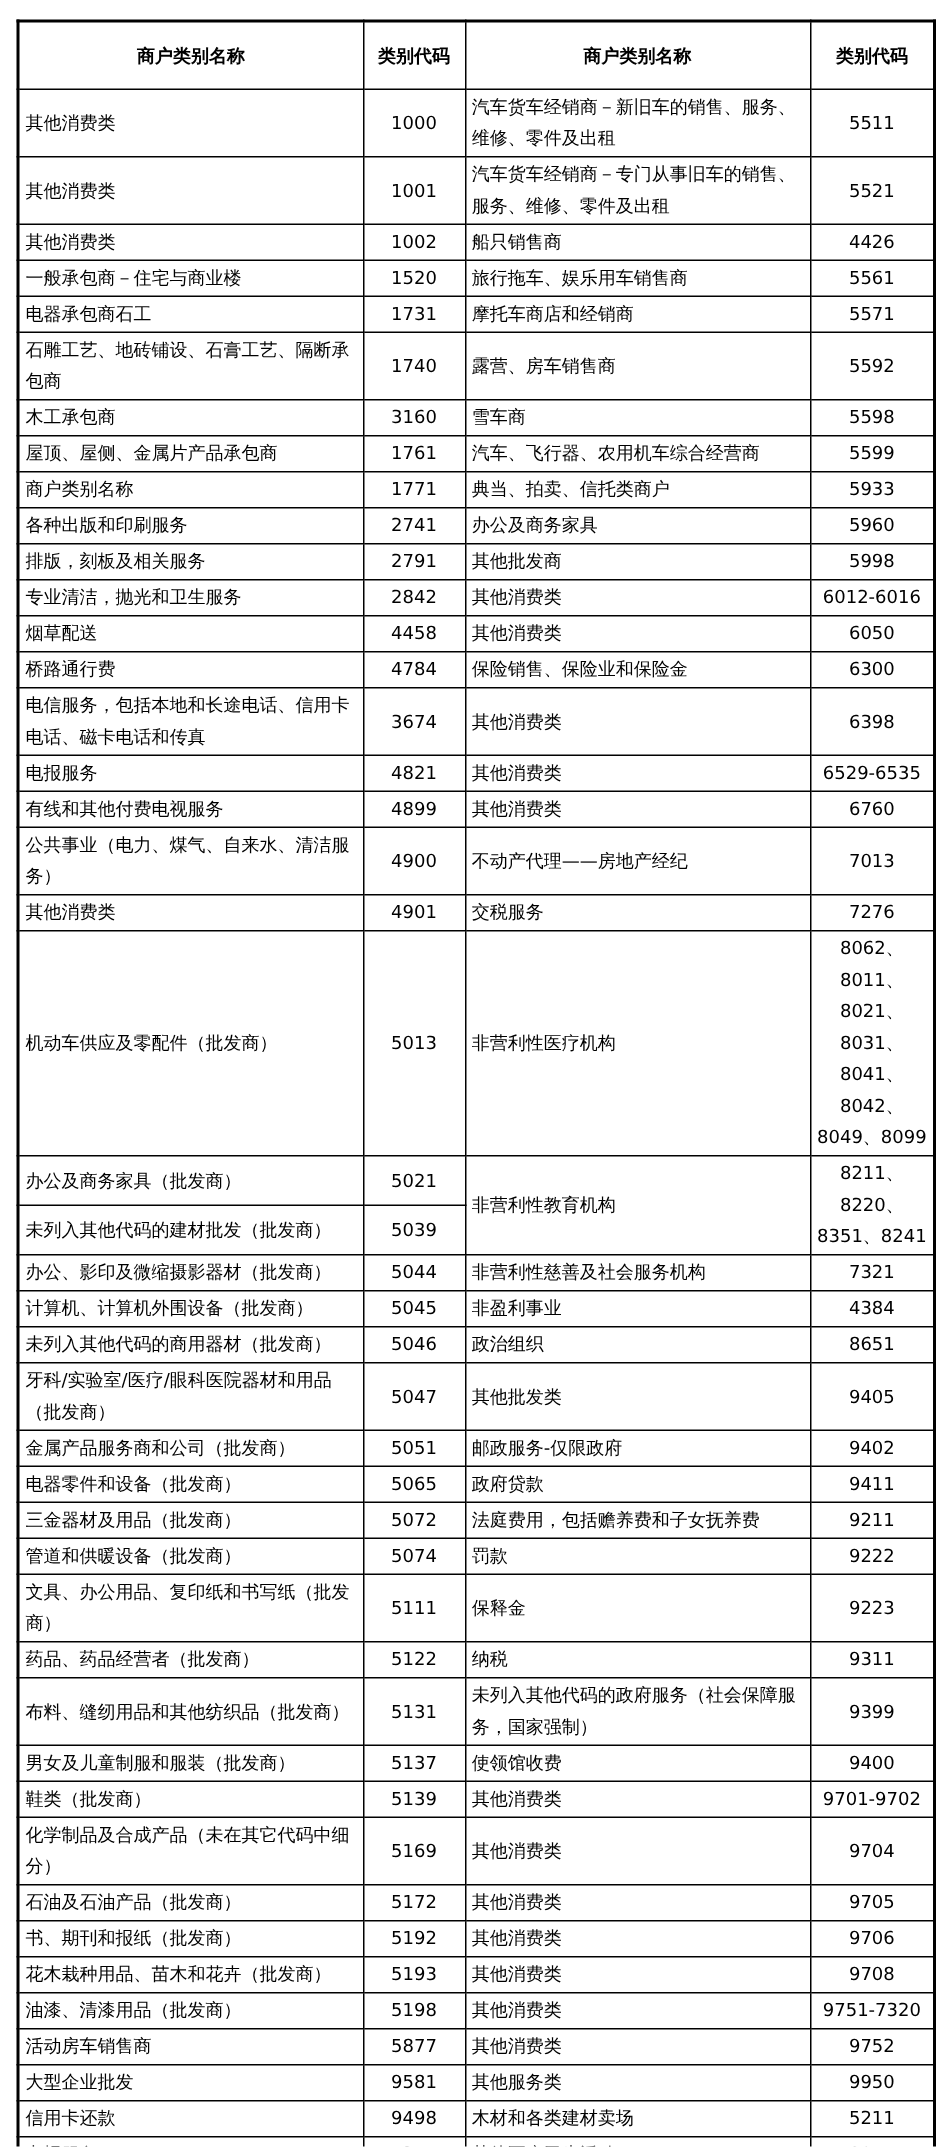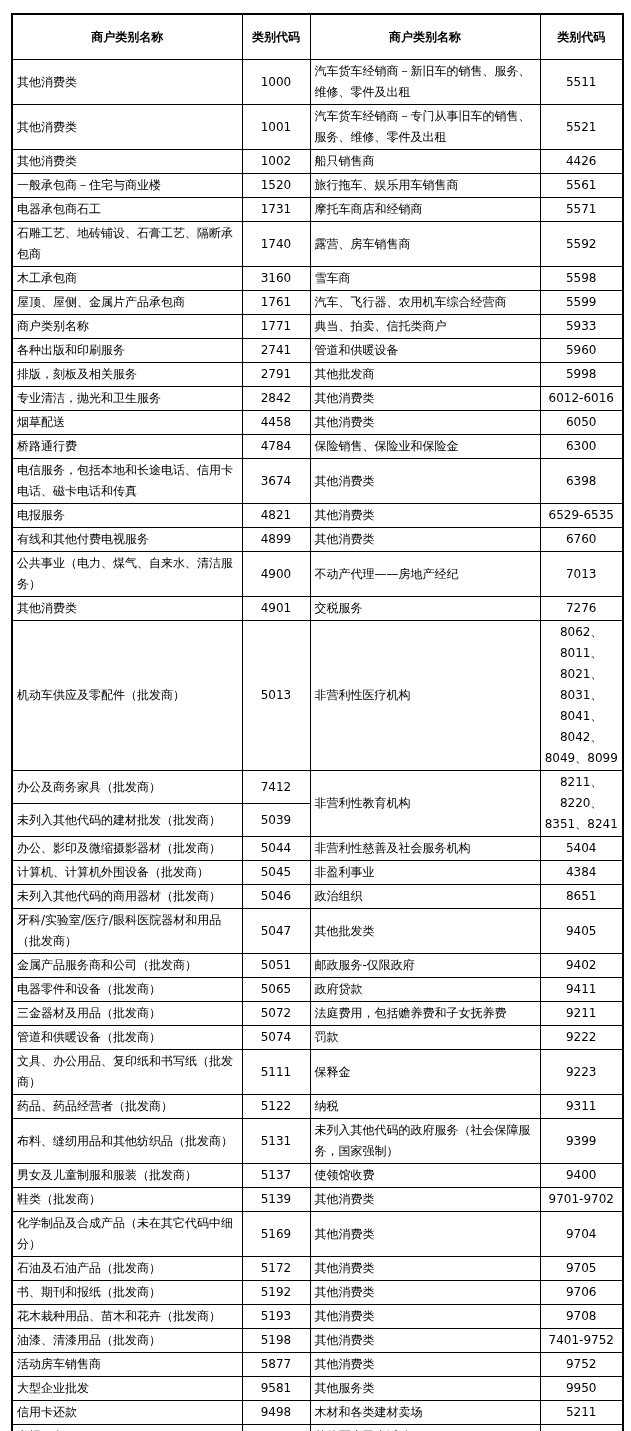--- a/index.html
+++ b/index.html
@@ -119,21 +119,21 @@
         </tr>
         <tr>
           <td class="name">商户类别名称</td>
           <td class="code">1771</td>
           <td class="name">典当、拍卖、信托类商户</td>
           <td class="code">5933</td>
         </tr>
         <tr>
           <td class="name">各种出版和印刷服务</td>
           <td class="code">2741</td>
-          <td class="name">管道和供暖设备</td>
+          <td class="name">办公及商务家具</td>
           <td class="code">5960</td>
         </tr>
         <tr>
           <td class="name">排版，刻板及相关服务</td>
           <td class="code">2791</td>
           <td class="name">其他批发商</td>
           <td class="code">5998</td>
         </tr>
         <tr>
           <td class="name">专业清洁，抛光和卫生服务</td>
@@ -187,34 +187,34 @@
           <td class="name">机动车供应及零配件（批发商）</td>
           <td class="code">5013</td>
           <td class="name">非营利性医疗机构</td>
           <td class="code">8062、8011、
 8021、8031、
 8041、8042、
 8049、8099</td>
         </tr>
         <tr>
           <td class="name">办公及商务家具（批发商）</td>
-          <td class="code">7412</td>
+          <td class="code">5021</td>
           <td rowspan="2" class="name">非营利性教育机构</td>
           <td rowspan="2" class="code">8211、8220、
 8351、8241</td>
         </tr>
         <tr>
           <td class="name">未列入其他代码的建材批发（批发商）</td>
           <td class="code">5039</td>
         </tr>
         <tr>
           <td class="name">办公、影印及微缩摄影器材（批发商）</td>
           <td class="code">5044</td>
           <td class="name">非营利性慈善及社会服务机构</td>
-          <td class="code">5404</td>
+          <td class="code">7321</td>
         </tr>
         <tr>
           <td class="name">计算机、计算机外围设备（批发商）</td>
           <td class="code">5045</td>
           <td class="name">非盈利事业</td>
           <td class="code">4384</td>
         </tr>
         <tr>
           <td class="name">未列入其他代码的商用器材（批发商）</td>
           <td class="code">5046</td>
@@ -302,21 +302,21 @@
         <tr>
           <td class="name">花木栽种用品、苗木和花卉（批发商）</td>
           <td class="code">5193</td>
           <td class="name">其他消费类</td>
           <td class="code">9708</td>
         </tr>
         <tr>
           <td class="name">油漆、清漆用品（批发商）</td>
           <td class="code">5198</td>
           <td class="name">其他消费类</td>
-          <td class="code">7401-9752</td>
+          <td class="code">9751-7320</td>
         </tr>
         <tr>
           <td class="name">活动房车销售商</td>
           <td class="code">5877</td>
           <td class="name">其他消费类</td>
           <td class="code">9752</td>
         </tr>
         <tr>
           <td class="name">大型企业批发</td>
           <td class="code">9581</td>

